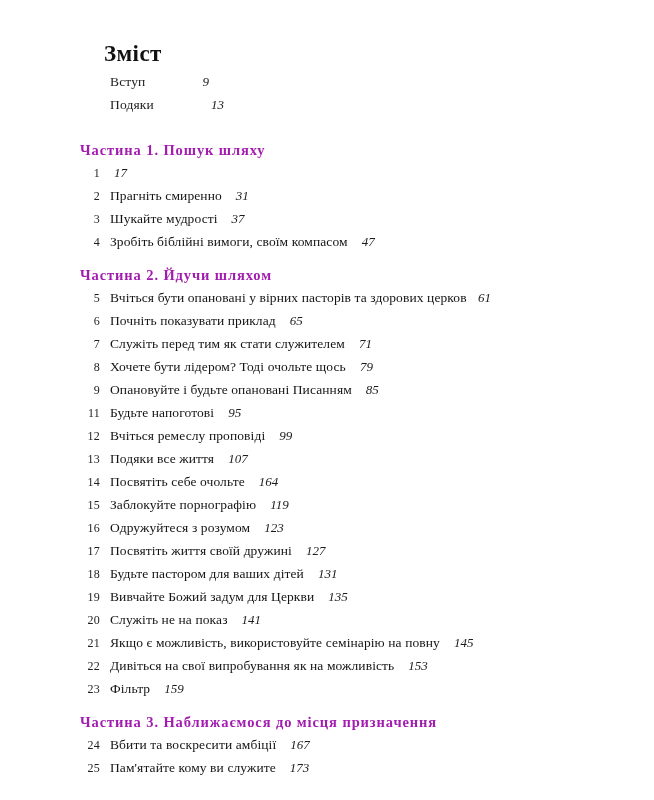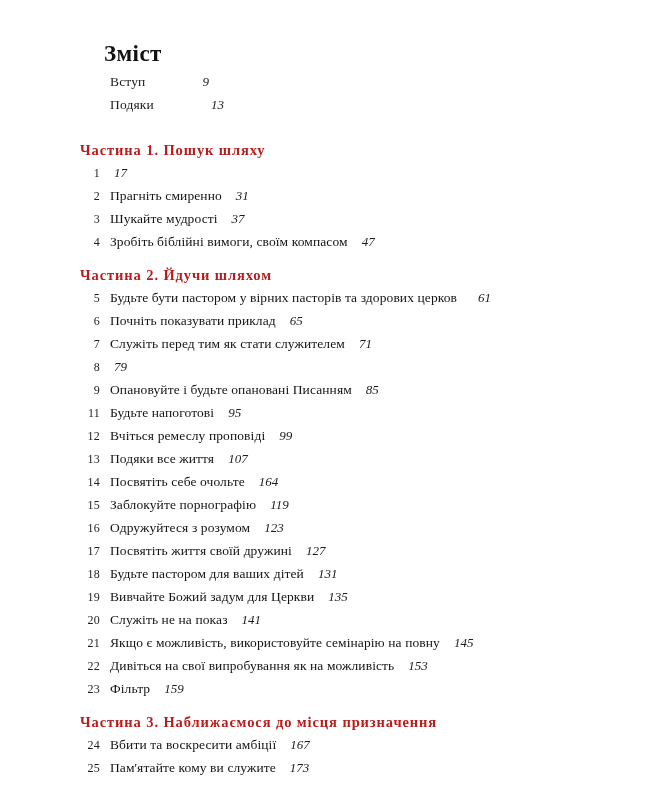--- a/index.html
+++ b/index.html
@@ -73,21 +73,21 @@
     margin-bottom: 8px;
   }
   .part-heading {
     padding-left: 80px;
     font-size: 14.5px;
     font-weight: bold;
     letter-spacing: 0.9px;
     line-height: 20px;
     margin-bottom: 5px;
     white-space: nowrap;
-    color: #b91c1c;
+    color: #a21caf;
   }
 
   .entry {
     display: flex;
     align-items: baseline;
     height: 23px;
     padding-left: 80px;
     box-sizing: border-box;
   }
   .entry-num {
@@ -164,35 +164,36 @@
           <div class="entry">
             <span class="entry-num">4</span>
             <span class="entry-title">Зробіть біблійні вимоги, своїм компасом</span>
             <span class="entry-page near">47</span>
           </div>
         </div>
         <div class="part-block">
           <div class="part-heading">Частина 2. Йдучи шляхом</div>
           <div class="entry long">
             <span class="entry-num">5</span>
-            <span class="entry-title">Будьте бути пастором у вірних пасторів та здорових церков</span>
+            <span class="entry-title">Вчіться бути опановані у вірних пасторів та здорових церков</span>
             <span class="entry-page far">61</span>
           </div>
           <div class="entry">
             <span class="entry-num">6</span>
             <span class="entry-title">Почніть показувати приклад</span>
             <span class="entry-page near">65</span>
           </div>
           <div class="entry">
             <span class="entry-num">7</span>
             <span class="entry-title">Служіть перед тим як стати служителем</span>
             <span class="entry-page near">71</span>
           </div>
           <div class="entry">
             <span class="entry-num">8</span>
+            <span class="entry-title">Хочете бути лідером? Тоді очольте щось</span>
             <span class="entry-page near">79</span>
           </div>
           <div class="entry">
             <span class="entry-num">9</span>
             <span class="entry-title">Опановуйте і будьте опановані Писанням</span>
             <span class="entry-page near">85</span>
           </div>
           <div class="entry">
             <span class="entry-num">11</span>
             <span class="entry-title">Будьте напоготові</span>

